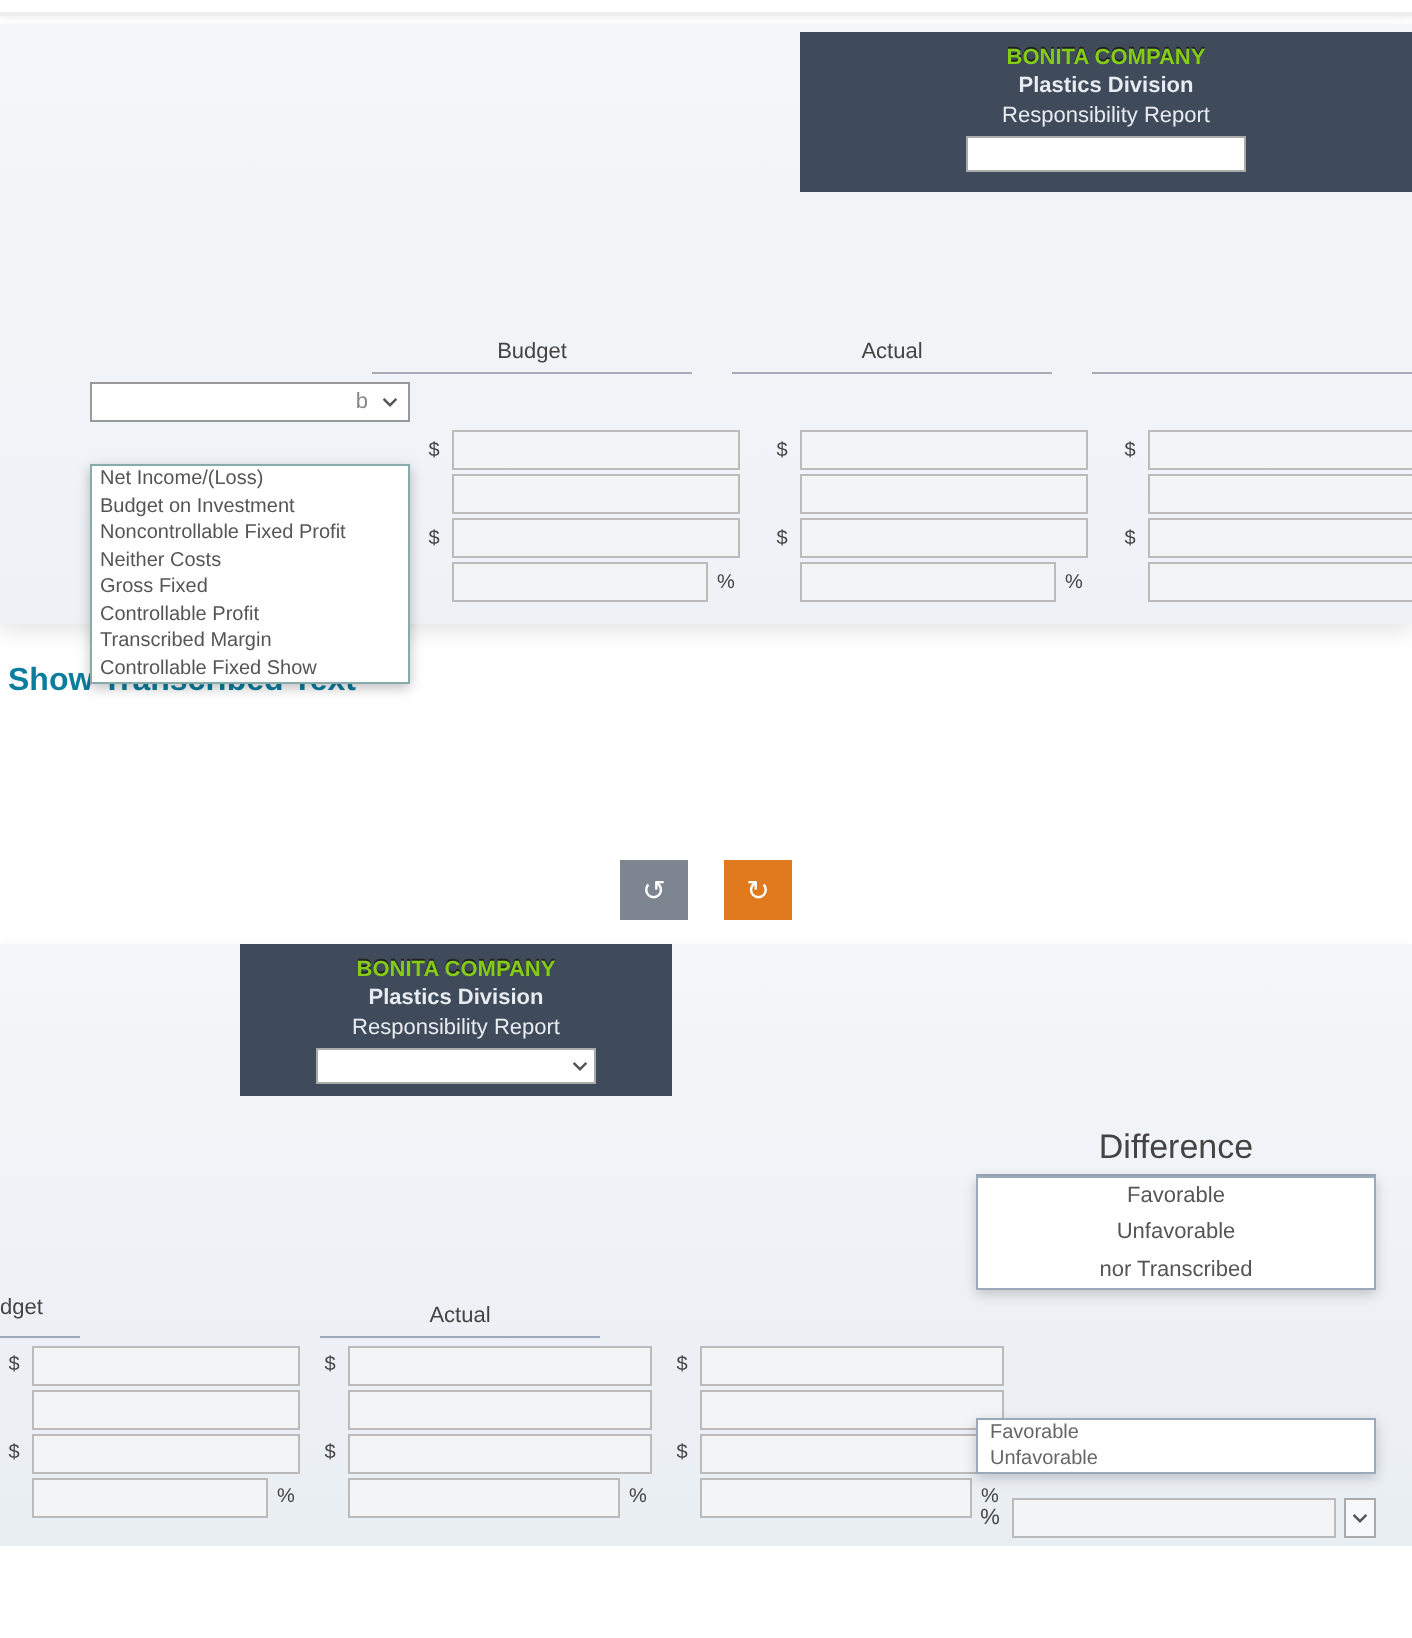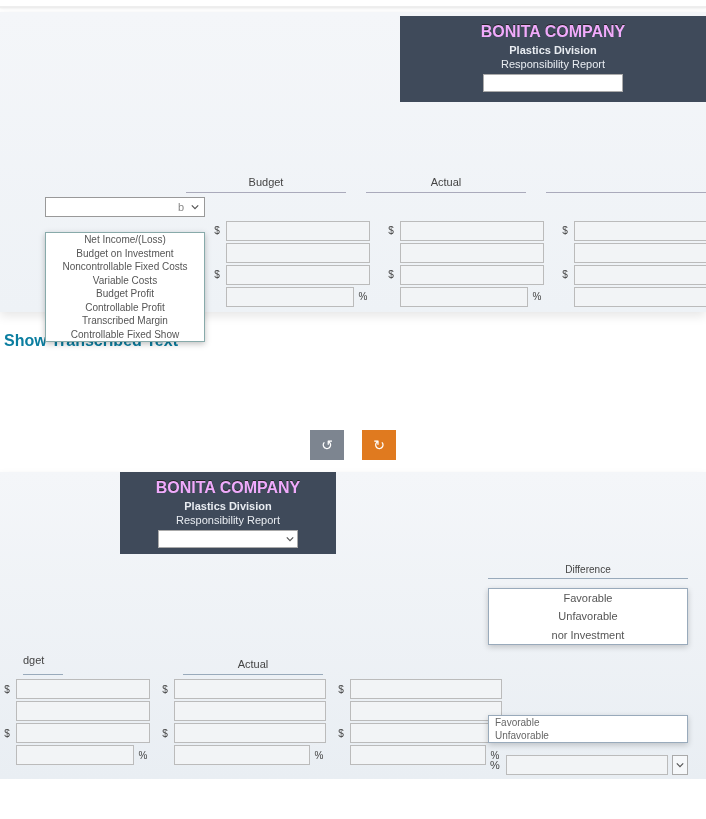--- a/index.html
+++ b/index.html
@@ -27,23 +27,23 @@
     background: #3f4a5a;
     color: #e8ecf1;
     padding: 6px 10px;
     text-align: center;
     font-size: 11px;
     line-height: 1.3;
     position: relative;
   }
   .header-band.right { margin-left: 400px; }
   .header-band strong.shadowed {
-    color: #f0abfc;
+    color: #84cc16;
     text-shadow: 0 -1px 0 #222;
-    font-size: 16px;
+    font-size: 11px;
   }
   .hdr-select {
     width: 140px;
     height: 18px;
     background: #fff;
     border: 1px solid #aaa;
     display: inline-block;
     margin-top: 3px;
   }
   .col-headers {
@@ -60,21 +60,21 @@
     background:#fff; border:1px solid #999; display:flex; align-items:center; justify-content:flex-end;
     padding: 0 2px;
   }
   .chev { width:14px; height:14px; display:inline-flex; align-items:center; justify-content:center; }
   .option-list {
     position:absolute; left:45px; top:220px; width:160px;
     background:#fff; border:1px solid #8aa; font-size:10px;
     box-shadow: 0 2px 6px rgba(0,0,0,0.25);
     z-index: 5;
   }
-  .option-list div { padding: 1px 4px; line-height: 1.15; color:#555;text-align:center; }
+  .option-list div { padding: 1px 4px; line-height: 1.15; color:#555; }
   .cell {
     height: 20px; background:#f2f4f6; border:1px solid #bbb; display:flex; align-items:center;
   }
   .sym { width:14px; display:flex; align-items:center; justify-content:center; font-size:11px; color:#444; }
   .columns-block {
     display:flex; margin-top:4px; margin-left:210px; gap:4px;
   }
   .col {
     flex:0 0 170px; display:flex; flex-direction:column; gap:2px; padding-right:10px;
   }
@@ -94,30 +94,30 @@
     width: 34px; height: 30px; display:flex; align-items:center; justify-content:center;
     color:#fff; font-size:14px;
   }
   .btn-gray { background:#7d8590; }
   .btn-orange { background:#e07a1f; }
   
   .panel2 { background:linear-gradient(#f4f6f9,#e9eef3); padding:0 0 14px 0; position:relative; box-shadow:0 3px 8px rgba(0,0,0,0.08); }
   .header-band.left { margin-left:120px; margin-right:370px; }
   .diff-header {
     position:absolute; right:18px; top:92px; width:200px;
-    text-align:center; border-bottom:1px solid #9ab; padding-bottom:3px; color:#444; font-size:10px;
+    text-align:center; border-bottom:1px solid #9ab; padding-bottom:3px; color:#444; font-size:17px;
   }
   .diff-opts {
     position:absolute; right:18px; top:116px; width:200px;
     background:#fff; border:1px solid #9ab; font-size:11px;
     box-shadow: 0 2px 6px rgba(0,0,0,0.2);
   }
   .diff-opts div { padding:2px 6px; text-align:center; line-height:1.3; color:#555; }
   .mid-col-heads { display:flex; margin-top:100px; font-size:11px; color:#444; }
-  .dget { flex:0 0 40px; padding-left:0; border-bottom:1px solid #9ab;margin-left:23px; }
+  .dget { flex:0 0 40px; padding-left:0; border-bottom:1px solid #9ab; }
   .mid-col-heads .gap2 { flex:0 0 120px; }
   .mid-col-heads .ach { flex:0 0 140px; text-align:center; border-bottom:1px solid #9ab; padding:4px 0; }
   .lower-cols { display:flex; margin-top:4px; }
   .lower-cols .lc { flex:0 0 160px; display:flex; flex-direction:column; gap:2px; margin-right:8px; }
   .lc .line { display:flex; align-items:center; gap:2px; }
   .lc .line .sym { width:14px; font-size:10px; color:#444; text-align:right; }
   .lc .line .cell { flex:1; }
   .fav-list {
     position:absolute; right:18px; bottom:36px; width:200px;
     background:#fff; border:1px solid #9ab; font-size:10px;
@@ -164,23 +164,23 @@
     <span class="chev">
       <svg width="8" height="8" viewBox="0 0 10 10">
           <path d="M1 3 L5 7 L9 3" stroke="#555" fill="none" stroke-width="1.5"></path>
         </svg>
     </span>
   </div>
 
   <div class="option-list">
     <div>Net Income/(Loss)</div>
     <div>Budget on Investment</div>
-    <div>Noncontrollable Fixed Costs</div>
-    <div>Variable Costs</div>
-    <div>Budget Profit</div>
+    <div>Noncontrollable Fixed Profit</div>
+    <div>Neither Costs</div>
+    <div>Gross Fixed</div>
     <div>Controllable Profit</div>
     <div>Transcribed Margin</div>
     <div>Controllable Fixed Show</div>
   </div>
 
   <div class="columns-block">
     <div class="col">
       <div class="line">
           <span class="sym">$</span>
           <span class="cell"></span>
@@ -261,21 +261,21 @@
             <path d="M1 3 L5 7 L9 3" stroke="#555" fill="none" stroke-width="1.5"></path>
           </svg>
       </span>
     </span>
   </div>
 
   <div class="diff-header">Difference</div>
   <div class="diff-opts">
     <div>Favorable</div>
     <div>Unfavorable</div>
-    <div>nor Investment</div>
+    <div>nor Transcribed</div>
   </div>
 
   <div class="mid-col-heads">
     <div class="dget">dget</div>
     <div class="gap2"></div>
     <div class="ach">Actual</div>
   </div>
 
   <div class="lower-cols">
     <div class="lc" style="flex:0 0 150px;">

